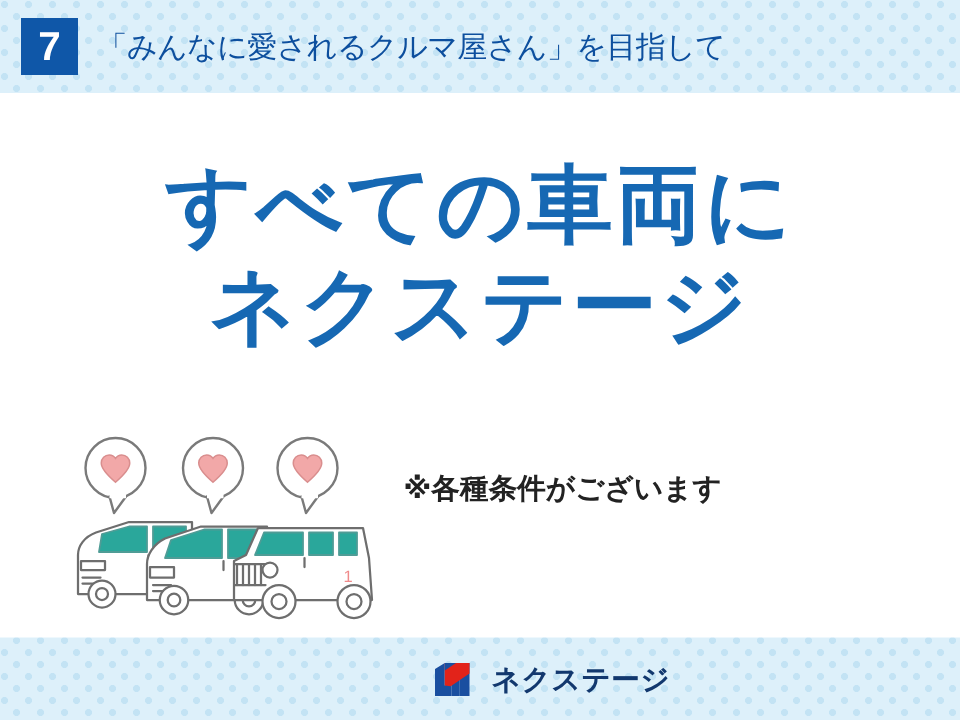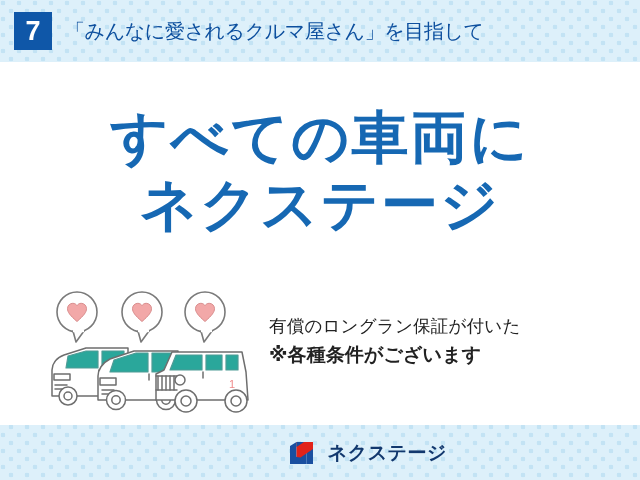--- a/index.html
+++ b/index.html
@@ -210,21 +210,20 @@
             <circle cx="140" cy="111" r="5" fill="#ffffff"></circle>
             <circle cx="190" cy="111" r="11" fill="#ffffff"></circle>
             <circle cx="190" cy="111" r="5" fill="#ffffff"></circle>
             <path d="M157 82 L157 88"></path>
             <text x="183" y="98" font-size="11" fill="#f08a8a" stroke="none" font-family="Liberation Sans, sans-serif">1</text>
           </g>
         </svg>
       </div>
 
       <div id="copy">
-        <span class="copy-line">有償のロングラン保証が付いた</span>
         <span class="copy-line small">※各種条件がございます</span>
       </div>
 
     </div>
   </div>
 
   <div id="footer">
     <div id="logo">
       <svg id="logo-mark" width="30" height="24" viewBox="0 0 30 24" xmlns="http://www.w3.org/2000/svg">
         <path d="M1 23 L1 5 L7.5 1 L7.5 16 L12 13 L12 23 Z" fill="#1a4fa0"></path>

